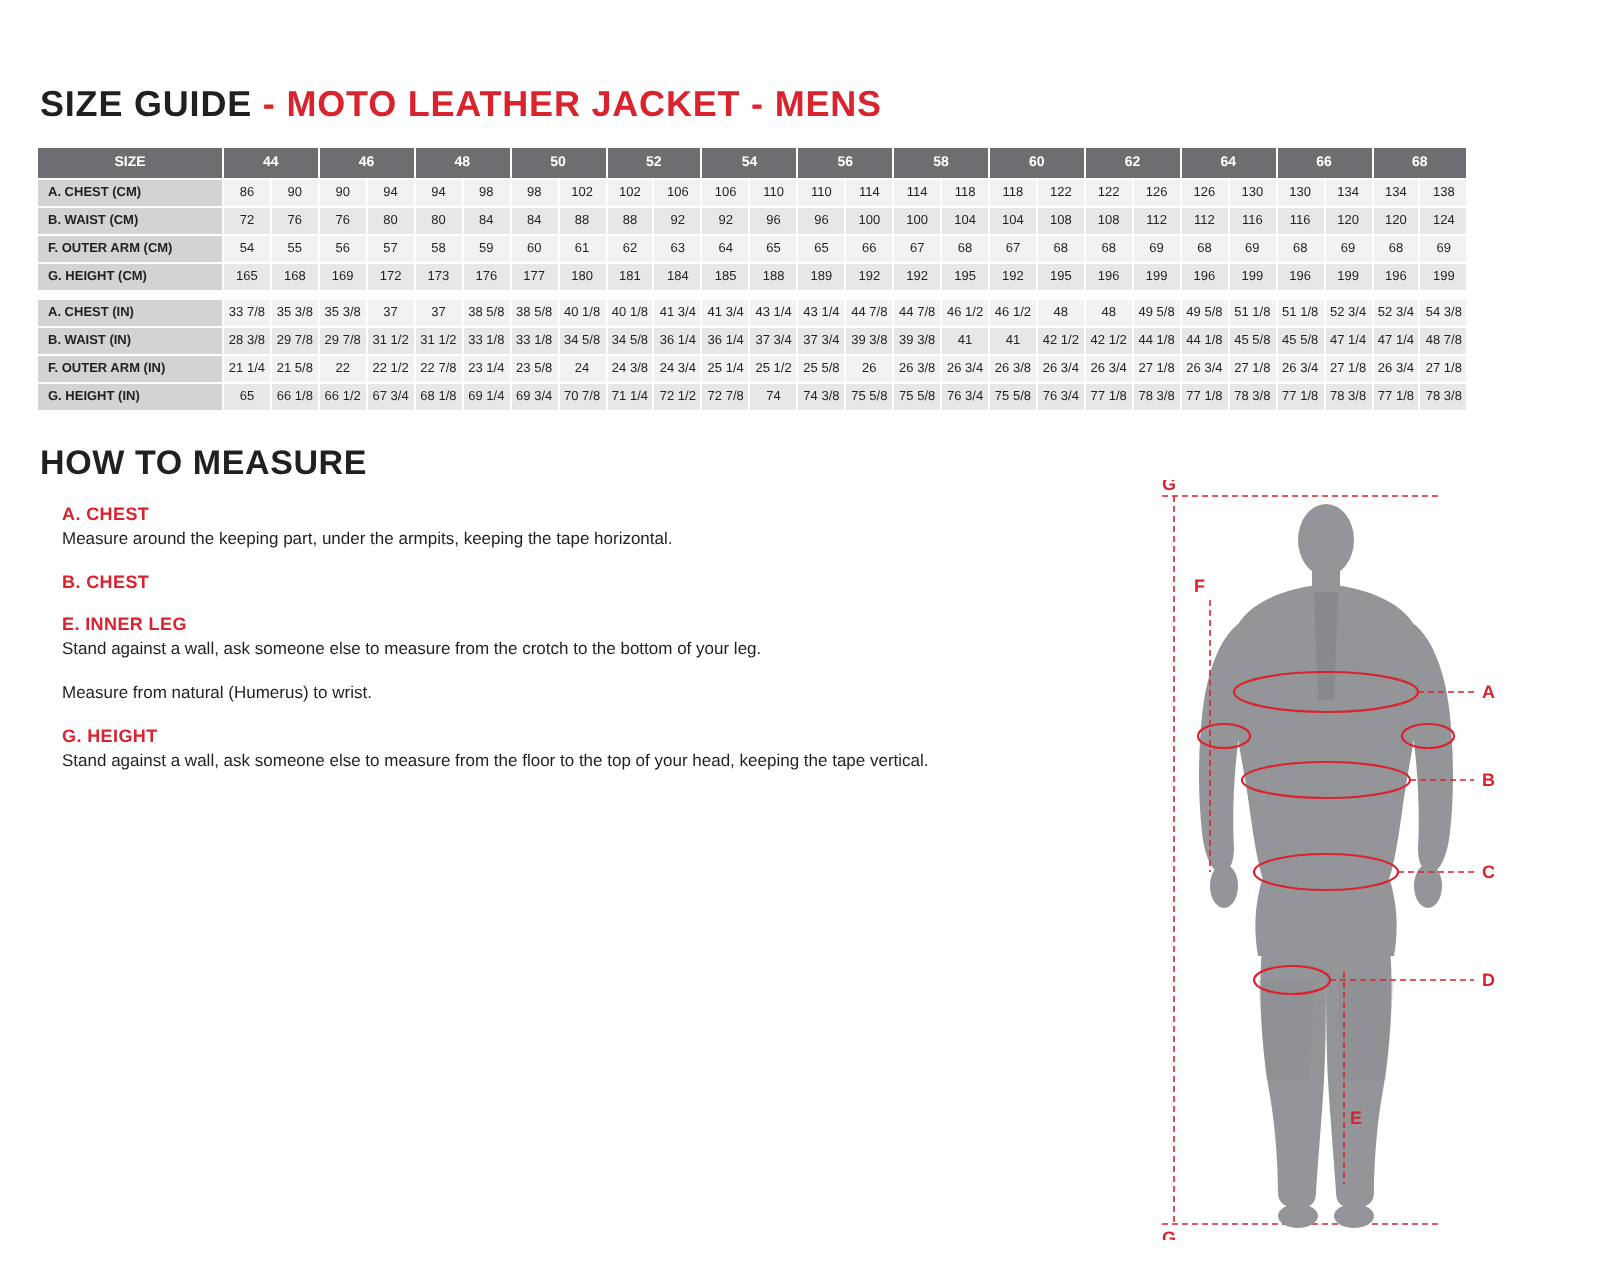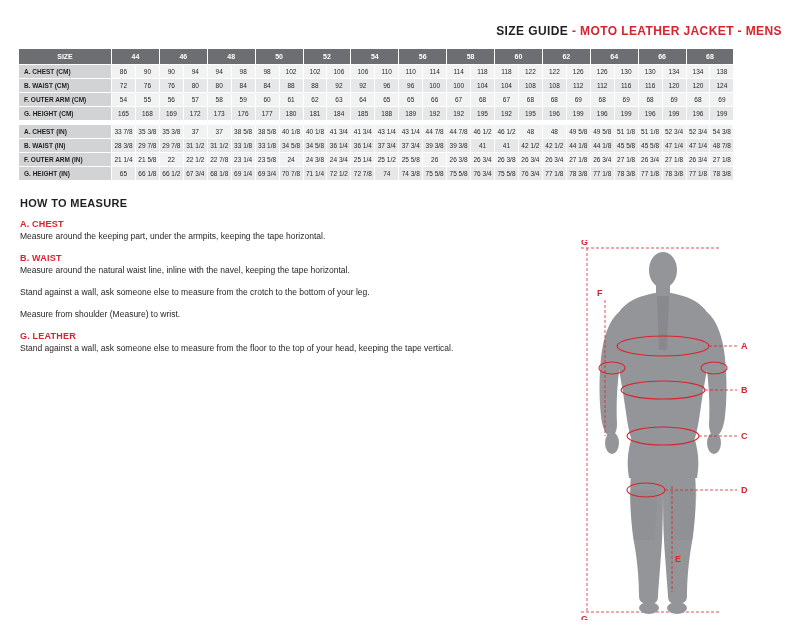--- a/index.html
+++ b/index.html
@@ -17,26 +17,25 @@
   }
   .page {
     position: relative;
     width: 800px;
     height: 632px;
     box-sizing: border-box;
     padding: 18px 18px 0 18px;
   }
   
   .title {
-    font-size: 12px;
+    font-size: 18px;
     font-weight: bold;
     letter-spacing: 0.4px;
-    margin: 6px 0 10px 2px;
+    margin: 24px 0 10px 2px;
     white-space: nowrap;
-    text-align: right;
   }
   .title .title-red {
     color: #d9232e;
   }
   
   table.size-table {
     border-collapse: collapse;
     width: 764px;
     table-layout: fixed;
     font-size: 6.5px;
@@ -73,27 +72,27 @@
   table.size-table tbody tr.odd td.val { background: #f1f2f2; }
   table.size-table tbody tr.even td.val { background: #e6e7e8; }
   table.size-table tbody tr.sep td {
     background: #ffffff;
     border: none;
     height: 3px;
     line-height: 3px;
   }
   
   .how-title {
-    font-size: 11px;
+    font-size: 17px;
     font-weight: bold;
     letter-spacing: 0.3px;
     margin: 16px 0 10px 2px;
   }
   .measure-block {
-    margin: 0 0 11px 2px;
+    margin: 0 0 11px 13px;
     max-width: 560px;
   }
   .measure-block .m-head {
     color: #d9232e;
     font-weight: bold;
     font-size: 9px;
     letter-spacing: 0.2px;
     margin-bottom: 2px;
   }
   .measure-block .m-text {
@@ -380,33 +379,33 @@
   </table>
 
   <div class="how-title">HOW TO MEASURE</div>
 
   <div id="measure-list">
       <div class="measure-block">
         <div class="m-head">A. CHEST</div>
         <div class="m-text">Measure around the keeping part, under the armpits, keeping the tape horizontal.</div>
       </div>
       <div class="measure-block">
-        <div class="m-head">B. WAIST</div>
-        <div class="m-text">Measure around the natural waist line, inline with the navel, keeping the tape horizontal.</div>
-      </div>
-      <div class="measure-block">
-      </div>
-      <div class="measure-block">
+        <div class="m-head">B. CHEST</div>
+      </div>
+      <div class="measure-block">
+      </div>
+      <div class="measure-block">
+        <div class="m-head">E. INNER LEG</div>
         <div class="m-text">Stand against a wall, ask someone else to measure from the crotch to the bottom of your leg.</div>
       </div>
       <div class="measure-block">
-        <div class="m-text">Measure from shoulder (Measure) to wrist.</div>
-      </div>
-      <div class="measure-block">
-        <div class="m-head">G. LEATHER</div>
+        <div class="m-text">Measure from natural (Humerus) to wrist.</div>
+      </div>
+      <div class="measure-block">
+        <div class="m-head">G. HEIGHT</div>
         <div class="m-text">Stand against a wall, ask someone else to measure from the floor to the top of your head, keeping the tape vertical.</div>
       </div>
     </div>
 
   <div class="figure">
     <svg width="215" height="380" viewBox="0 0 215 380" xmlns="http://www.w3.org/2000/svg">
 
       <line x1="16" y1="8" x2="16" y2="372" stroke="#d9232e" stroke-width="0.8" stroke-dasharray="3,2"></line>
       <line x1="10" y1="8" x2="150" y2="8" stroke="#d9232e" stroke-width="0.8" stroke-dasharray="3,2"></line>
       <line x1="10" y1="372" x2="150" y2="372" stroke="#d9232e" stroke-width="0.8" stroke-dasharray="3,2"></line>

